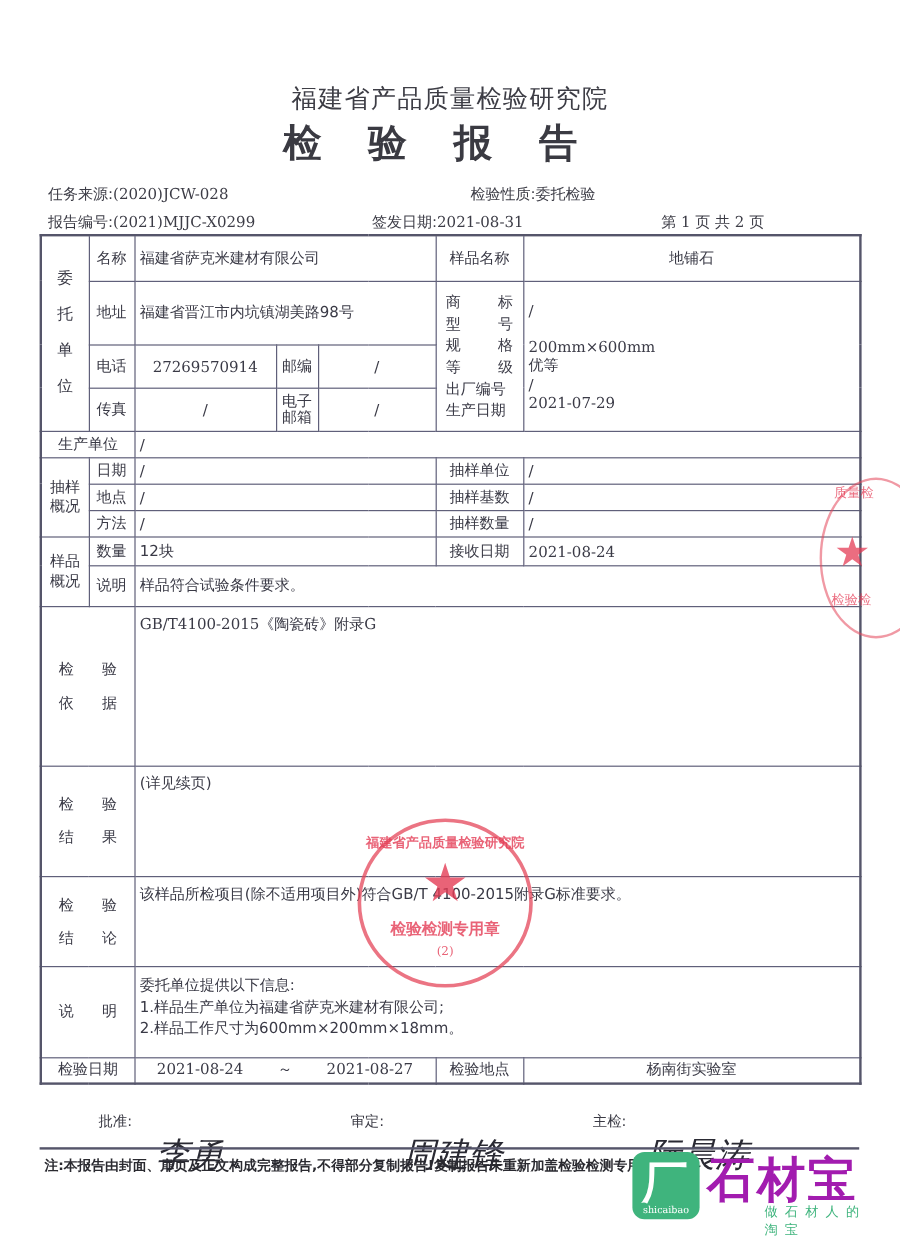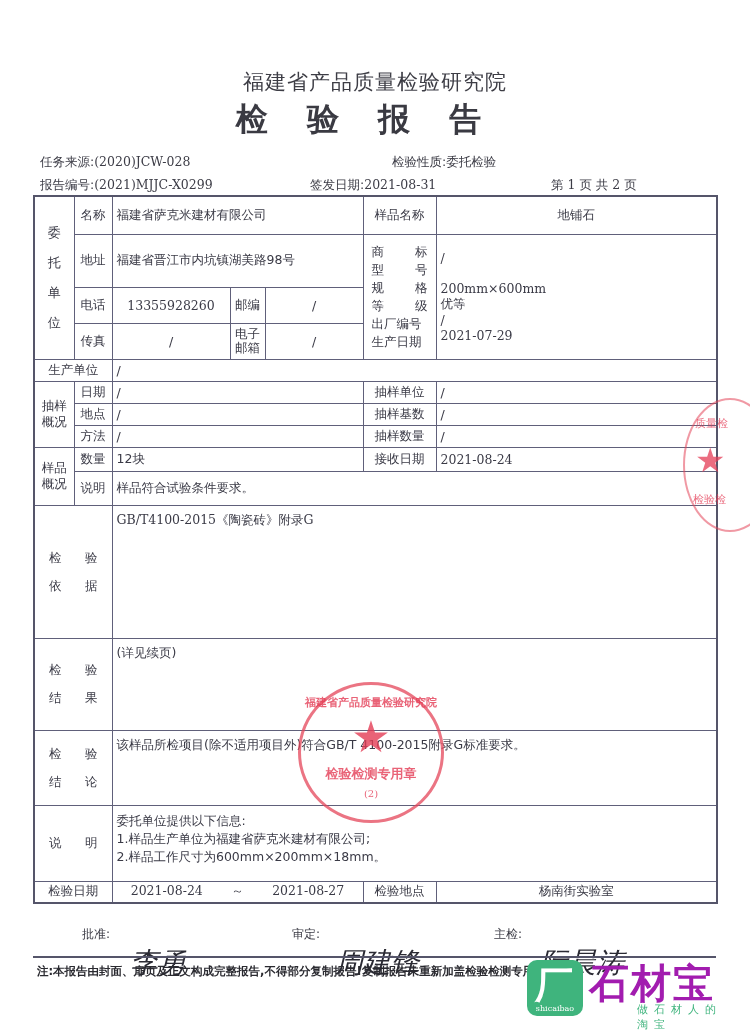--- a/index.html
+++ b/index.html
@@ -35,21 +35,21 @@
   .stamp .star { position: absolute; left: 0; width: 100%; top: 30px; text-align: center; font-size: 44px; line-height: 44px; }
   .stamp .arc { position: absolute; left: 0; width: 100%; top: 10px; text-align: center; font-size: 11px; font-weight: bold;
                 font-family: "DejaVu Sans", sans-serif; }
   .stamp .bottom { position: absolute; left: 0; width: 100%; top: 80px; text-align: center; font-size: 13px; font-weight: bold;
                    font-family: "DejaVu Sans", sans-serif; }
   .stamp .num { position: absolute; left: 0; width: 100%; top: 103px; text-align: center; font-size: 10px; }
 
   .stamp2 { left: 683px; top: 398px; width: 90px; height: 130px; border-radius: 50%; border: 2px solid rgba(228,70,90,0.55);
             color: rgba(228,60,85,0.75); }
   .stamp2 .star { position: absolute; left: 10px; top: 40px; font-size: 34px; }
-  .stamp2 .t1 { position: absolute; left: 10px; top: 16px; font-size: 11px; }
+  .stamp2 .t1 { position: absolute; left: 10px; top: 3px; font-size: 11px; }
   .stamp2 .t2 { position: absolute; left: 8px; top: 92px; font-size: 11px; }
 
   .logo { left: 527px; top: 958px; width: 210px; height: 62px; }
   .logo .badge { position: absolute; left: 0; top: 2px; width: 56px; height: 56px; background: #3fb47d; border-radius: 10px; color: #fff; }
   .logo .badge .glyph { position: absolute; left: 8px; top: 0; font-size: 38px; font-weight: bold; font-family: "DejaVu Sans", sans-serif; }
   .logo .badge .en { position: absolute; left: 0; width: 100%; bottom: 3px; text-align: center; font-size: 8px; font-family: "DejaVu Serif", serif; }
   .logo .cn { position: absolute; left: 62px; top: -2px; font-size: 40px; font-weight: bold; color: #a21caf; letter-spacing: 2px;
               font-family: "DejaVu Sans", sans-serif; }
   .logo .slogan { position: absolute; left: 66px; top: 44px; font-size: 11px; color: #3fb47d; letter-spacing: 6px;
                   font-family: "DejaVu Sans", sans-serif; margin-left: 44px; }
@@ -130,21 +130,21 @@
       <div>/</div>
       <div>&nbsp;</div>
       <div>200mm×600mm</div>
       <div>优等</div>
       <div>/</div>
       <div>2021-07-29</div>
     </td>
   </tr>
   <tr style="height:36px;">
     <td class="c">电话</td>
-    <td class="c mono">13355928260</td>
+    <td class="c mono">27269570914</td>
     <td class="c">邮编</td>
     <td colspan="2" class="c">/</td>
   </tr>
   <tr style="height:36px;">
     <td class="c">传真</td>
     <td class="c">/</td>
     <td class="c small2">
       <div>电子</div>
       <div>邮箱</div>
     </td>

